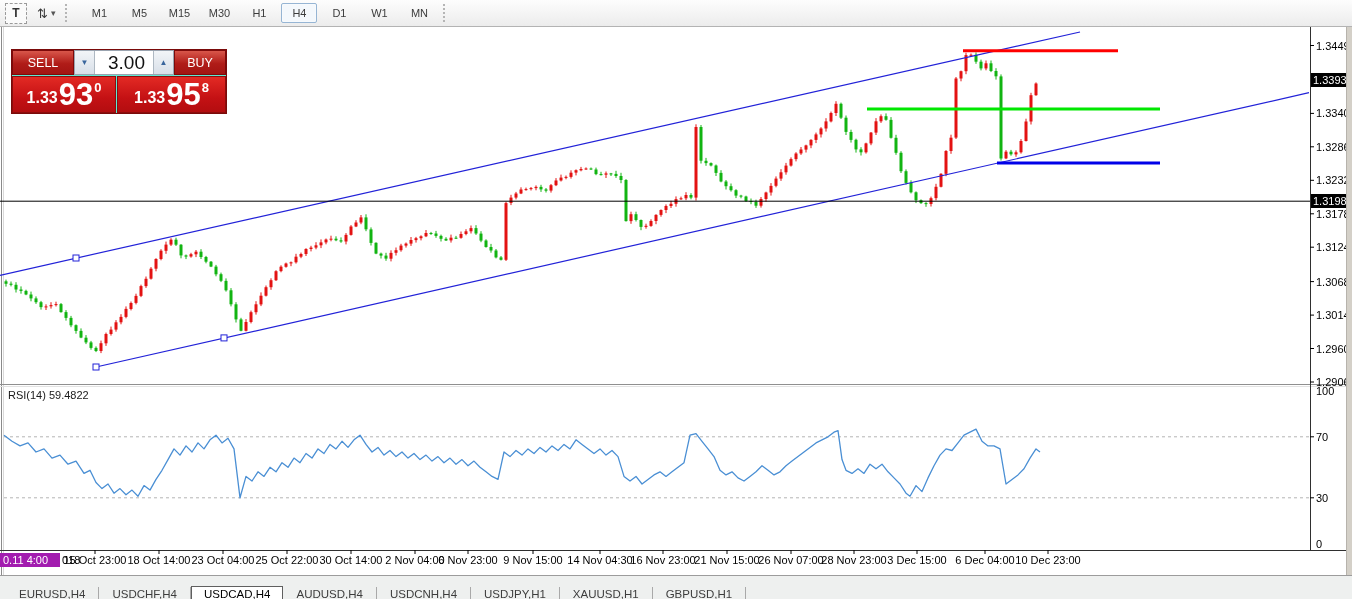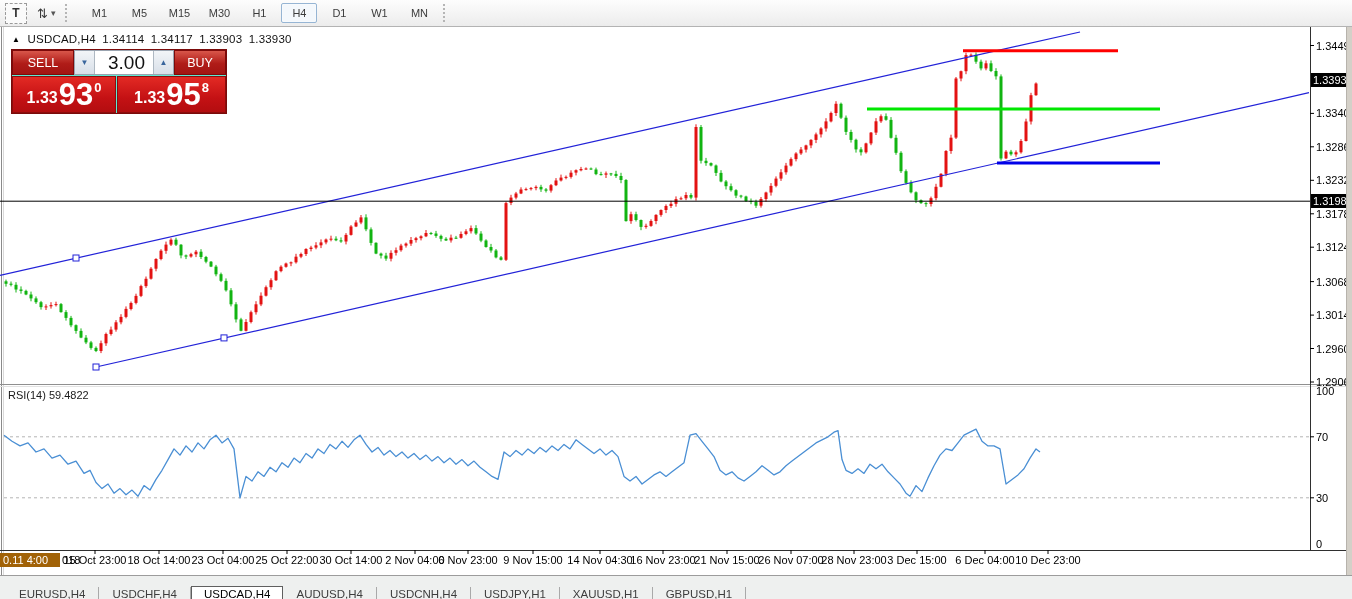--- a/index.html
+++ b/index.html
@@ -41,21 +41,21 @@
   .tile.sell{flex:0 0 104px;margin-right:1px;}
   .tile.buy{flex:1;}
   .tile .small{font-size:16px;font-weight:bold;align-self:flex-end;margin-bottom:5px;}
   .tile .big{font-size:31px;font-weight:bold;line-height:31px;margin:0 1px;}
   .tile .sup{font-size:13px;font-weight:bold;align-self:flex-start;margin-top:3px;}
   
   .axlabel{position:absolute;font-size:11px;color:#000;white-space:nowrap;}
   .tag{position:absolute;left:1311px;width:47px;height:14px;background:#000;color:#fff;
        font-size:11px;line-height:14px;padding-left:2px;z-index:15;}
   .datelabel{position:absolute;top:554px;font-size:11px;color:#000;white-space:nowrap;transform:translateX(-50%);}
-  .timetag{position:absolute;left:0;top:553px;width:57px;height:14px;background:#a16207;color:#fff;
+  .timetag{position:absolute;left:0;top:553px;width:57px;height:14px;background:#a21caf;color:#fff;
            font-size:11px;line-height:14px;padding-left:3px;z-index:15;}
   .timetagsuffix{position:absolute;left:62px;top:554px;font-size:11px;color:#000;}
   .rsilabel{position:absolute;left:8px;top:389px;font-size:11px;color:#1a1a1a;z-index:10;}
   
   .tabs{position:absolute;left:0;top:575px;width:1352px;height:36px;background:#eef0ef;
         border-top:1px solid #9c9c9c;display:flex;align-items:center;padding-left:6px;
         box-sizing:border-box;z-index:30;}
   .tab{font-size:11.5px;color:#3d3d3d;padding:2px 13px;white-space:nowrap;}
   .tab.active{background:#ffffff;border:1px solid #5f5f5f;color:#000;padding:1px 12px;}
   .tsep{width:1px;height:14px;background:#a9a9a9;}
@@ -550,28 +550,20 @@
     <div class="tf">M15</div>
     <div class="tf">M30</div>
     <div class="tf">H1</div>
     <div class="tf active">H4</div>
     <div class="tf">D1</div>
     <div class="tf">W1</div>
     <div class="tf">MN</div>
     <div class="grip"></div>
   </div>
 
-  <div class="hdr">
-    <span class="tri">▲</span>
-    <span>USDCAD,H4</span>
-    <span>1.34114</span>
-    <span>1.34117</span>
-    <span>1.33903</span>
-    <span>1.33930</span>
-  </div>
 
   <div class="panel">
     <div class="prow1">
       <div class="obtn">SELL</div>
       <div class="spin">
         <div class="spinbtn">▼</div>
         <input class="vol" readonly="" value="3.00" style="">
         <div class="spinbtn up">▲</div>
       </div>
       <div class="obtn buy">BUY</div>

